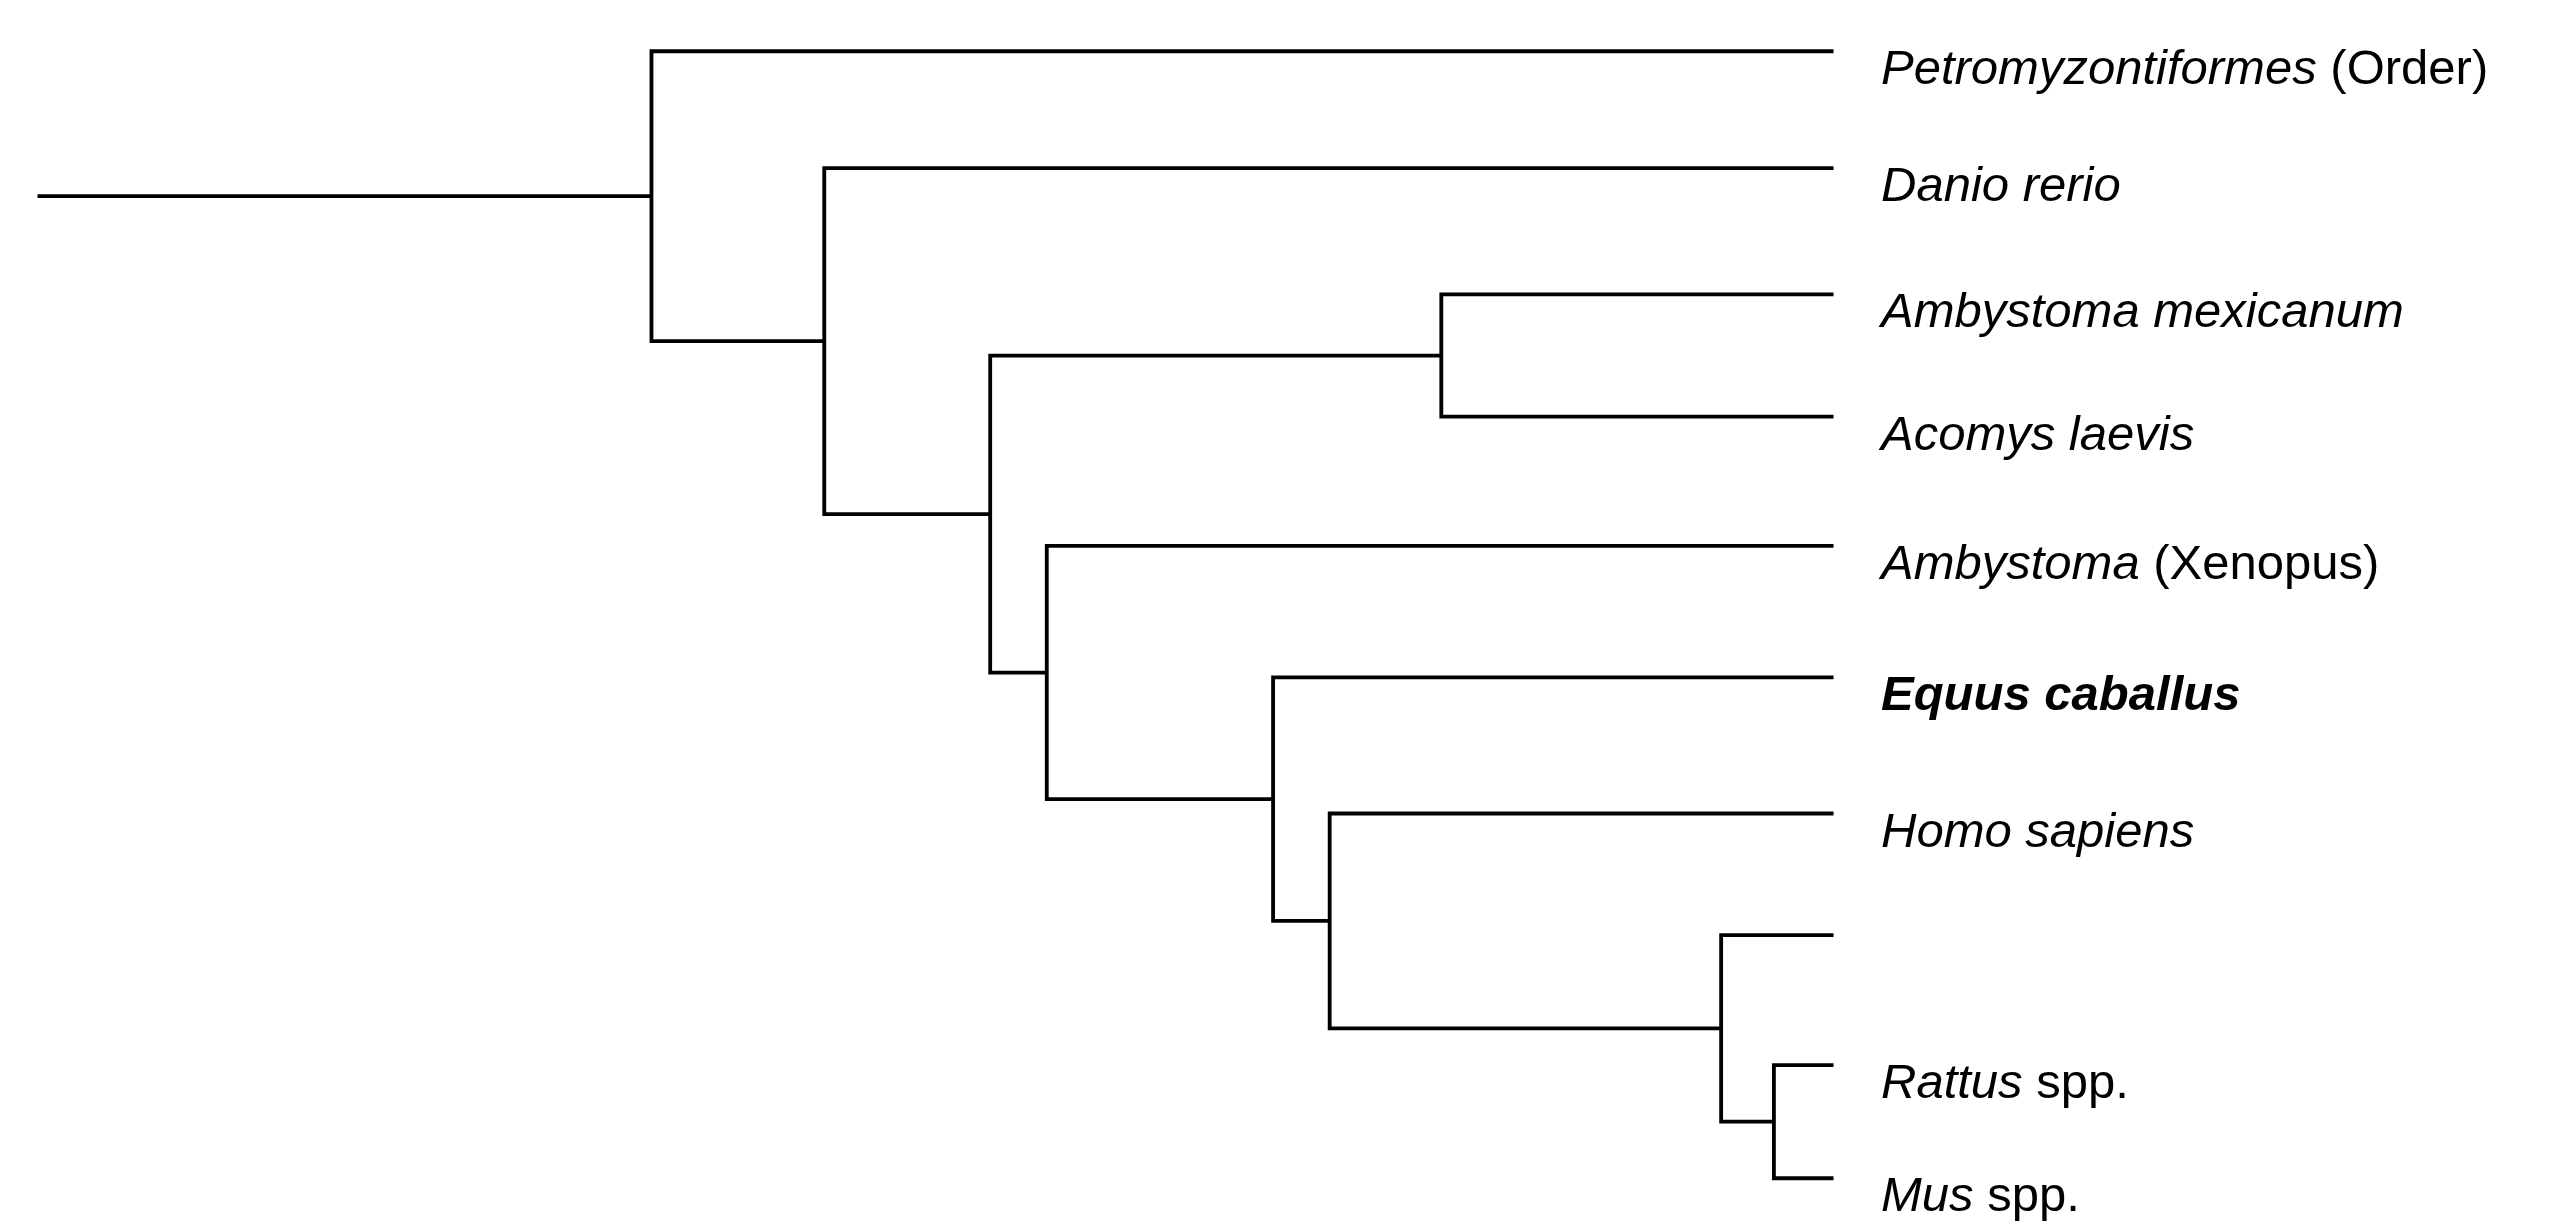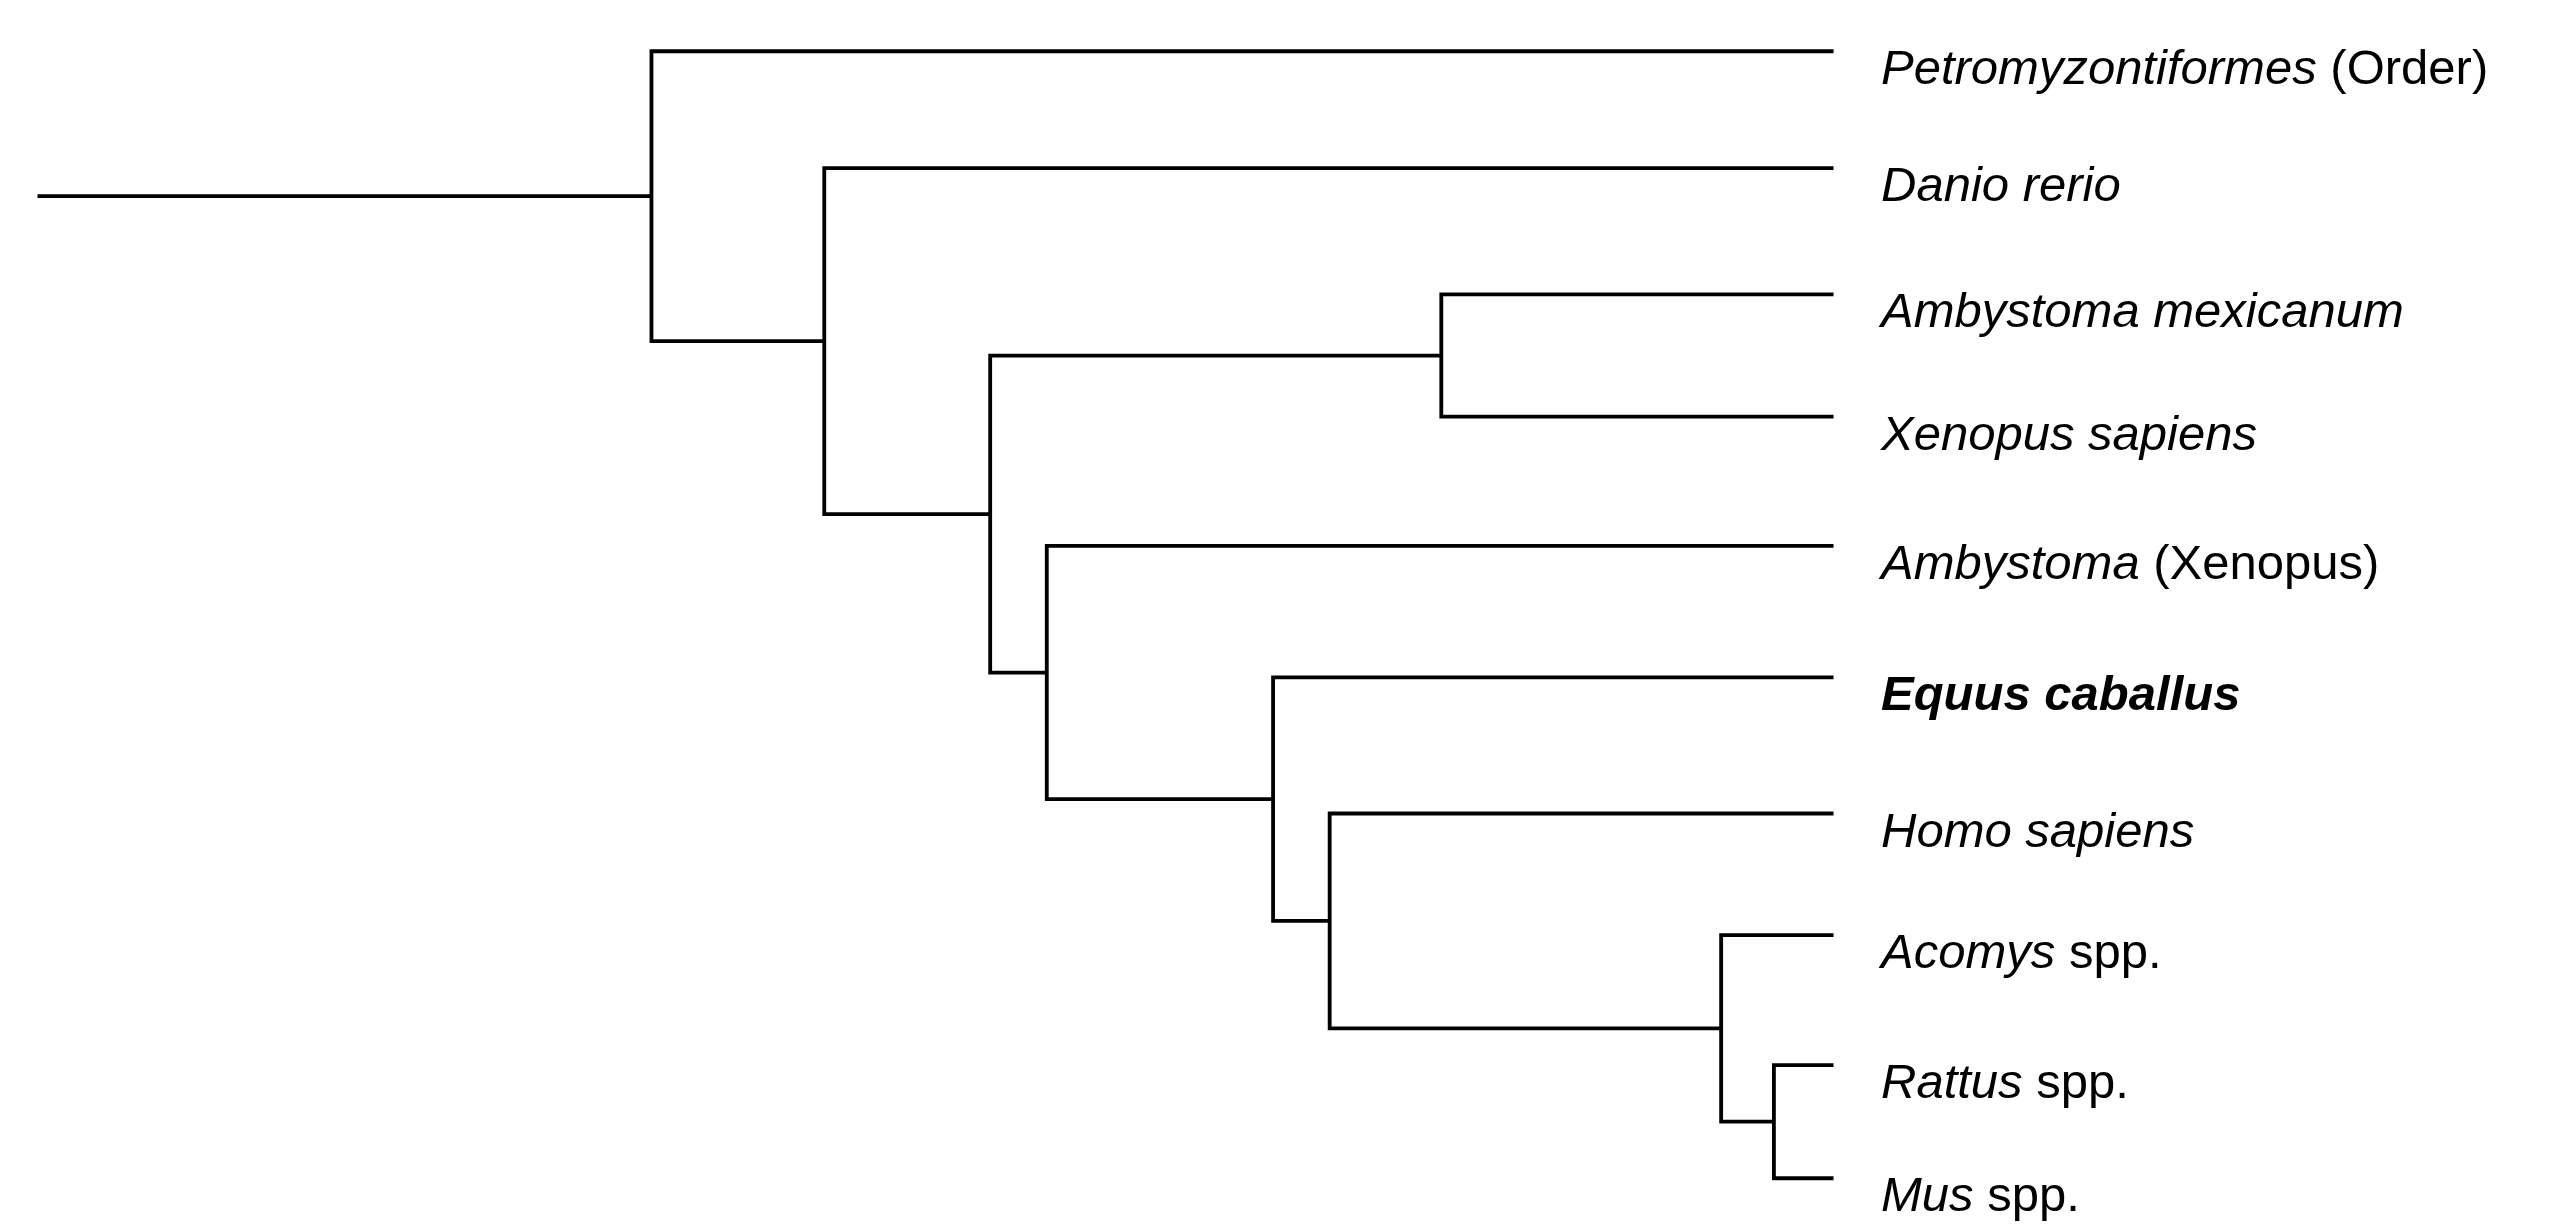--- a/index.html
+++ b/index.html
@@ -62,23 +62,22 @@
       <path d="M 2398 1064 L 1739 1064 L 1739 1345 L 2251 1345" fill="none" stroke="#000000" stroke-width="5" stroke-linejoin="miter" stroke-linecap="butt"></path>
       <path d="M 2398 1223 L 2251 1223 L 2251 1467 L 2320 1467" fill="none" stroke="#000000" stroke-width="5" stroke-linejoin="miter" stroke-linecap="butt"></path>
       <path d="M 2398 1393 L 2320 1393 L 2320 1541 L 2398 1541" fill="none" stroke="#000000" stroke-width="5" stroke-linejoin="miter" stroke-linecap="butt"></path>
       <path d="M 49 256.578125 L 852 256.578125" fill="none" stroke="#000000" stroke-width="5" stroke-linejoin="miter" stroke-linecap="butt"></path>
     </svg>
 
   <div class="labels">
     <div class="taxon" style="left: 1881px; top: 51px;"><span class="sci">Petromyzontiformes</span><span class="suf"> (Order)</span></div>
     <div class="taxon" style="left: 1881px; top: 168px;"><span class="sci">Danio rerio</span><span class="suf"></span></div>
     <div class="taxon" style="left: 1881px; top: 294px;"><span class="sci">Ambystoma mexicanum</span><span class="suf"></span></div>
-    <div class="taxon" style="left: 1881px; top: 417px;"><span class="sci">Xenopus sapiens</span><span class="suf"></span></div>
+    <div class="taxon" style="left: 1881px; top: 417px;"><span class="sci">Acomys laevis</span><span class="suf"></span></div>
     <div class="taxon" style="left: 1881px; top: 546px;"><span class="sci">Ambystoma</span><span class="suf"> (Xenopus)</span></div>
     <div class="taxon" style="left: 1881px; top: 677px; font-weight: bold;"><span class="sci">Equus caballus</span><span class="suf"></span></div>
     <div class="taxon" style="left: 1881px; top: 814px;"><span class="sci">Homo sapiens</span><span class="suf"></span></div>
-    <div class="taxon" style="left: 1881px; top: 935px;"><span class="sci">Acomys</span><span class="suf"> spp.</span></div>
     <div class="taxon" style="left: 1881px; top: 1065px;"><span class="sci">Rattus</span><span class="suf"> spp.</span></div>
     <div class="taxon" style="left: 1881px; top: 1178px;"><span class="sci">Mus</span><span class="suf"> spp.</span></div>
   </div>
 
 </div>
 
 
 </body></html>

